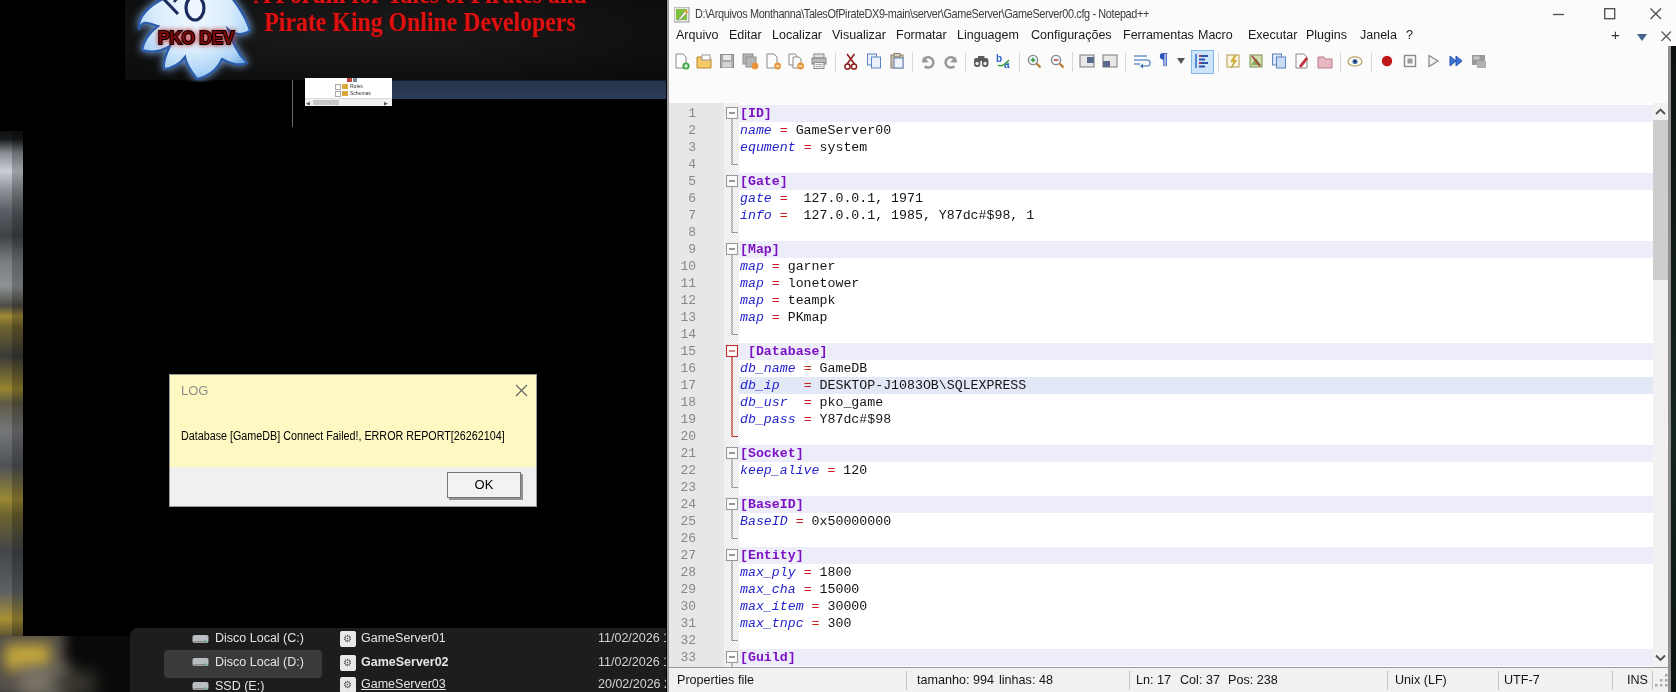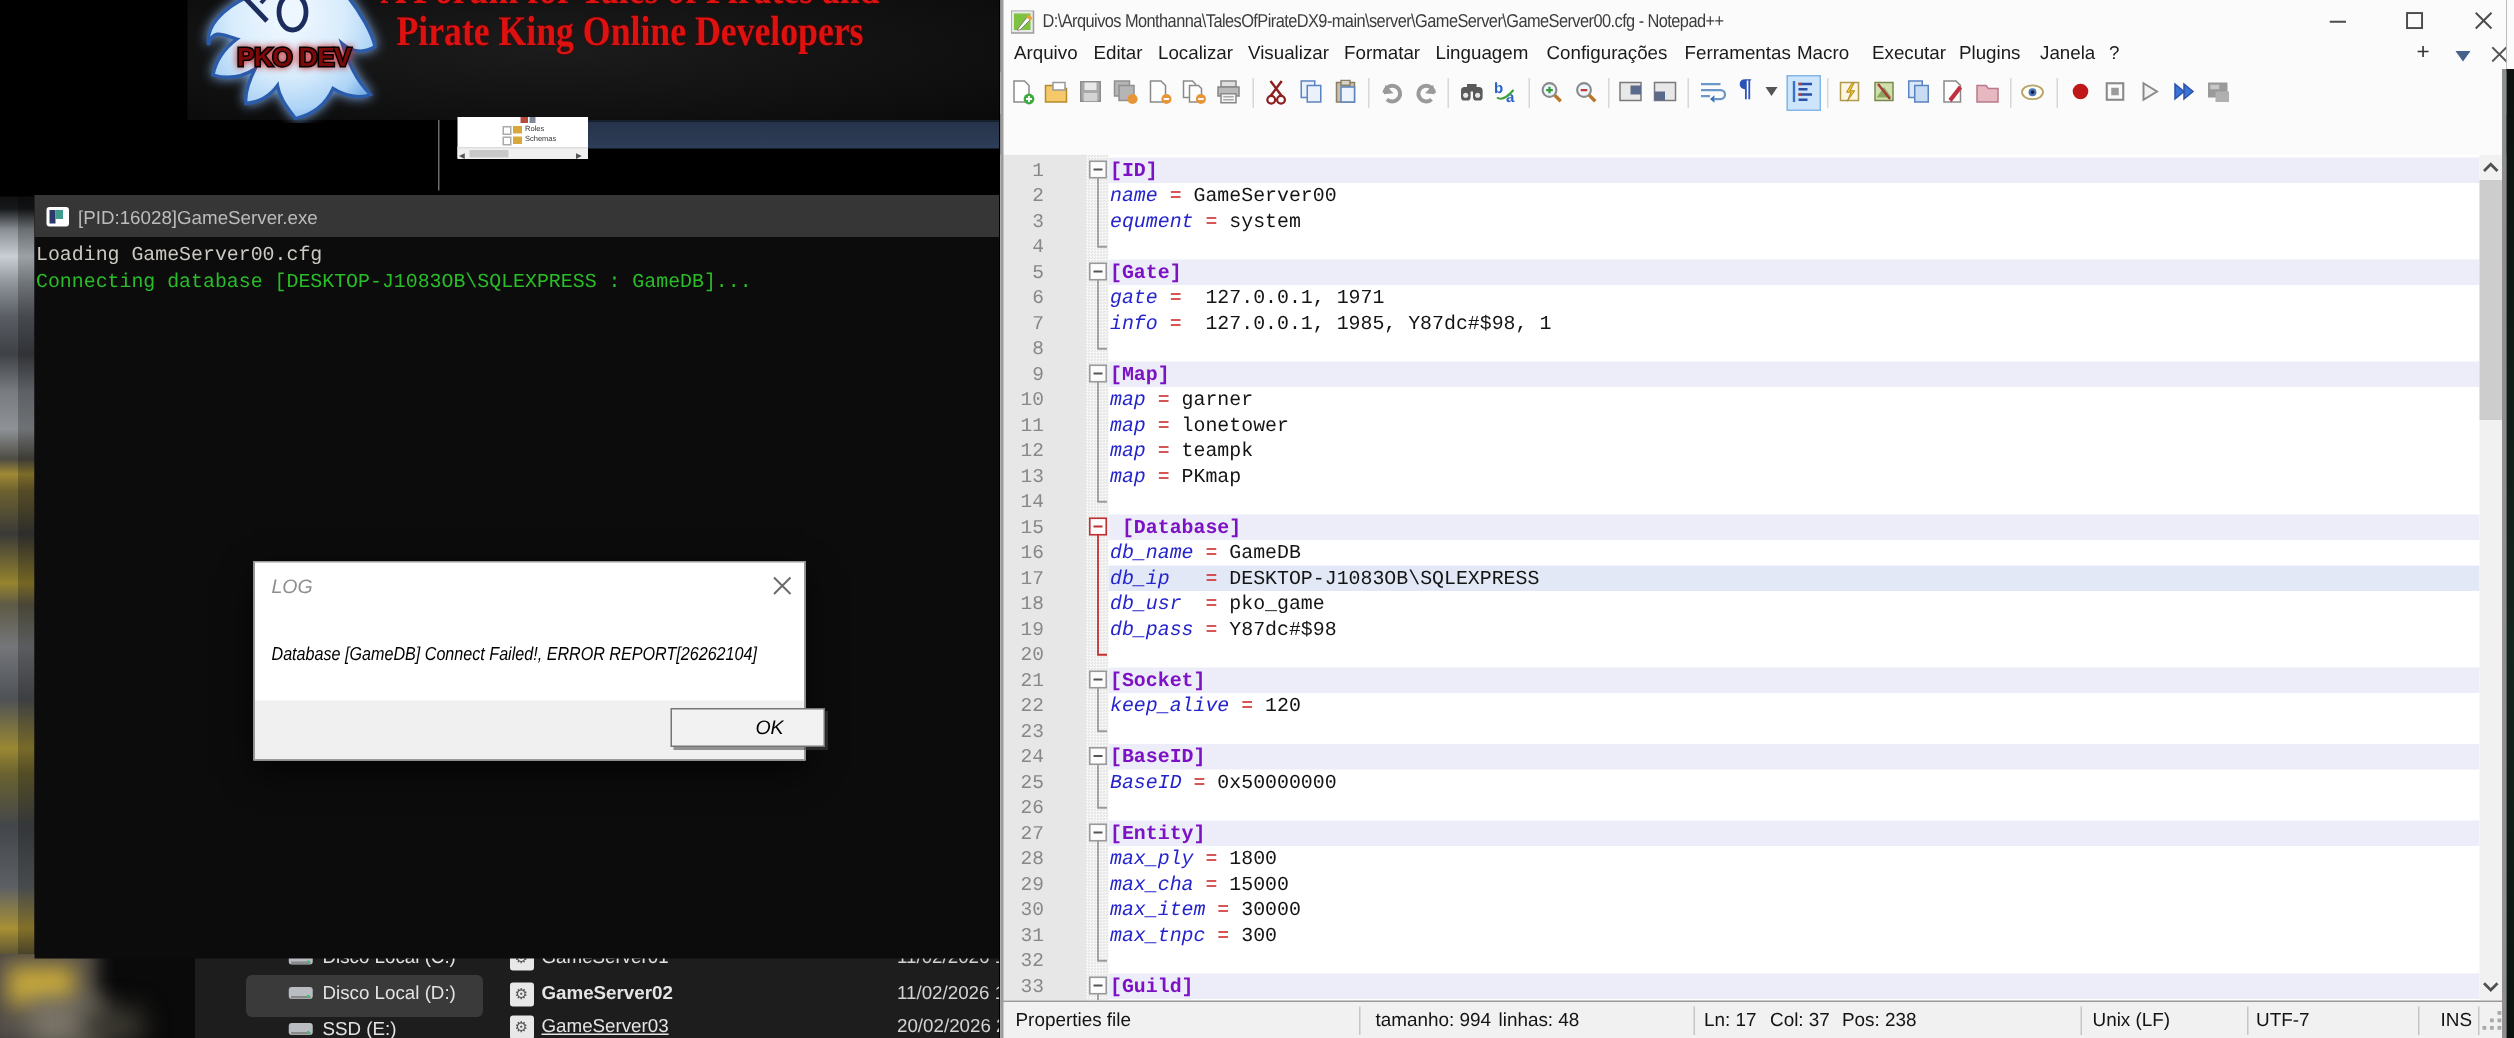--- a/index.html
+++ b/index.html
@@ -99,39 +99,29 @@
       </div>
   <div class="a" style="left:231px;top:27px;font-weight:bold;">GameServer02</div>
   <div class="a" style="left:468px;top:27px;color:#d2d2d2">11/02/2026 1</div>
   <div class="a" style="left:210px;top:49px;width:16px;height:16px;background:#e8e8e8;border-radius:2px">
         <div style="position:absolute;left:3px;top:2px;font-size:10px;color:#555">⚙</div>
       </div>
   <div class="a" style="left:231px;top:49px;text-decoration:underline;">GameServer03</div>
   <div class="a" style="left:468px;top:49px;color:#d2d2d2">20/02/2026 2</div>
 </div>
 
-<div class="a" style="left:23px;top:130px;width:643px;height:509px;background:#0c0c0c;">
-  <div class="a" style="left:0;top:0;width:643px;height:28px;background:#363636;"></div>
-  <div class="a" style="left:8px;top:8px;width:15px;height:13px;background:#fff;border-radius:2px;">
-    <div class="a" style="left:2px;top:2px;width:4px;height:9px;background:#2b3a6b"></div>
-    <div class="a" style="left:6px;top:2px;width:5px;height:6px;background:#3f9b8e"></div>
-  </div>
-  <div class="a" style="left:29px;top:8px;font-size:12.5px;color:#bcbcbc;">[PID:16028]GameServer.exe</div>
-  <div class="mono a" style="left:1px;top:31px;font-size:13.25px;line-height:18px;white-space:pre;color:#ccc8c2;">Loading GameServer00.cfg
-<span style="color:#29bd29">Connecting database [DESKTOP-J1083OB\SQLEXPRESS : GameDB]...</span></div>
-</div>
-
-<div class="a" style="left:169px;top:374px;width:366px;height:131px;background:#ffffff;border:1px solid #9a9a9a;box-shadow:0 8px 20px rgba(0,0,0,.65);font-style:italic;">
+
+<div class="a" style="left:169px;top:374px;width:366px;height:131px;background:#fef9c3;border:1px solid #9a9a9a;box-shadow:0 8px 20px rgba(0,0,0,.65);">
   <div class="a" style="left:11px;top:8px;font-size:13px;color:#8e8e8e;">LOG</div>
   <svg class="a" style="left:345px;top:9px" width="13" height="13">
         <path d="M1 1 L12 12 M12 1 L1 12" stroke="#6a6a6a" stroke-width="1.3"></path>
       </svg>
   <div class="a" style="left:11px;top:54px;font-size:12.5px;color:#000;white-space:nowrap;transform:scaleX(0.86);transform-origin:0 0;">Database [GameDB] Connect Failed!, ERROR REPORT[26262104]</div>
   <div class="a" style="left:0;top:92px;width:366px;height:39px;background:#f0f0f0;"></div>
-  <div class="a" style="left:277px;top:97px;width:72px;height:24px;background:#f2f2f2;border:1px solid #767676;box-shadow:2px 2px 0 rgba(70,70,70,.55);text-align:center;font-size:13px;color:#000;line-height:24px;padding-left:29px;">OK</div>
+  <div class="a" style="left:277px;top:97px;width:72px;height:24px;background:#f2f2f2;border:1px solid #767676;box-shadow:2px 2px 0 rgba(70,70,70,.55);text-align:center;font-size:13px;color:#000;line-height:24px;">OK</div>
 </div>
 
 <div id="npp" class="a" style="left:667px;top:0;width:1004px;height:692px;background:#fbfbfb;">
 
   <svg class="a" style="left:7px;top:7px" width="17" height="17" viewBox="0 0 17 17">
     <rect x="0" y="0" width="15" height="15" fill="#e8e8e8" stroke="#9a9a9a" stroke-width="1"></rect>
     <rect x="2" y="2" width="11" height="11" fill="#7ec240"></rect>
     <path d="M4 13 L11 4 L13 6 L6 13 Z" fill="#f8f8f8" stroke="#666" stroke-width=".5"></path>
     <path d="M11 3.4 L13.6 6" stroke="#e8a33c" stroke-width="2.4"></path>
   </svg>

